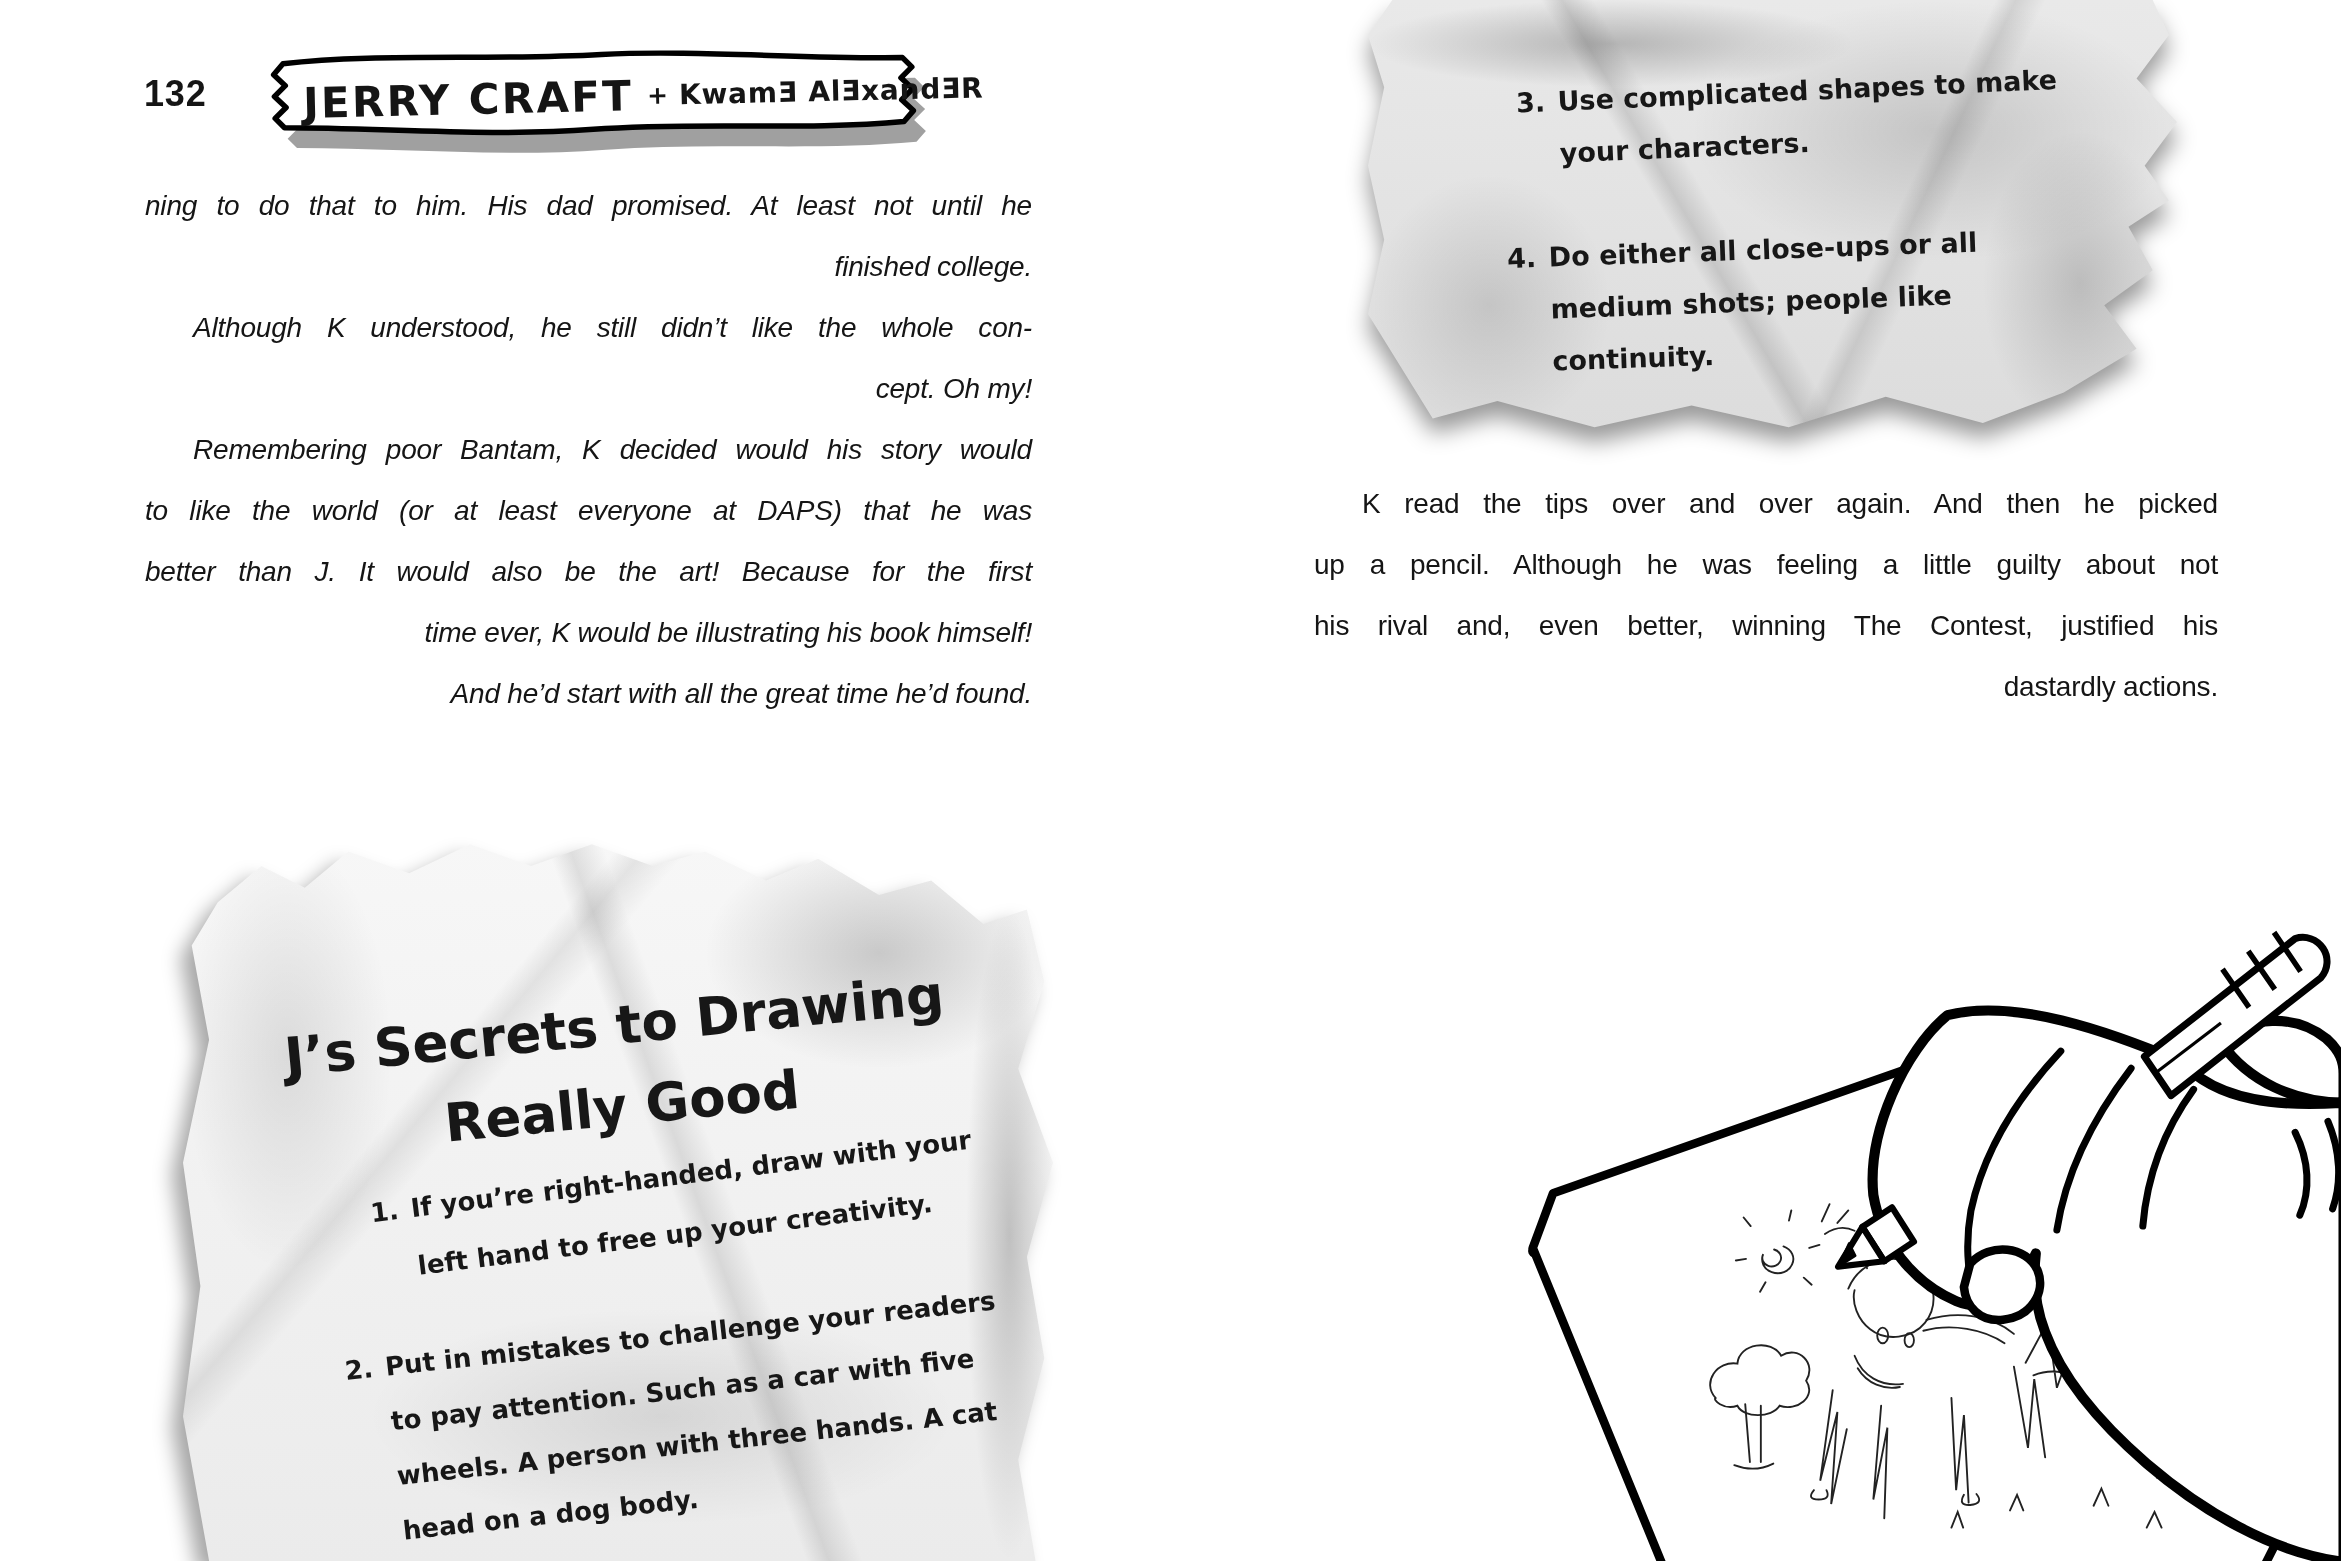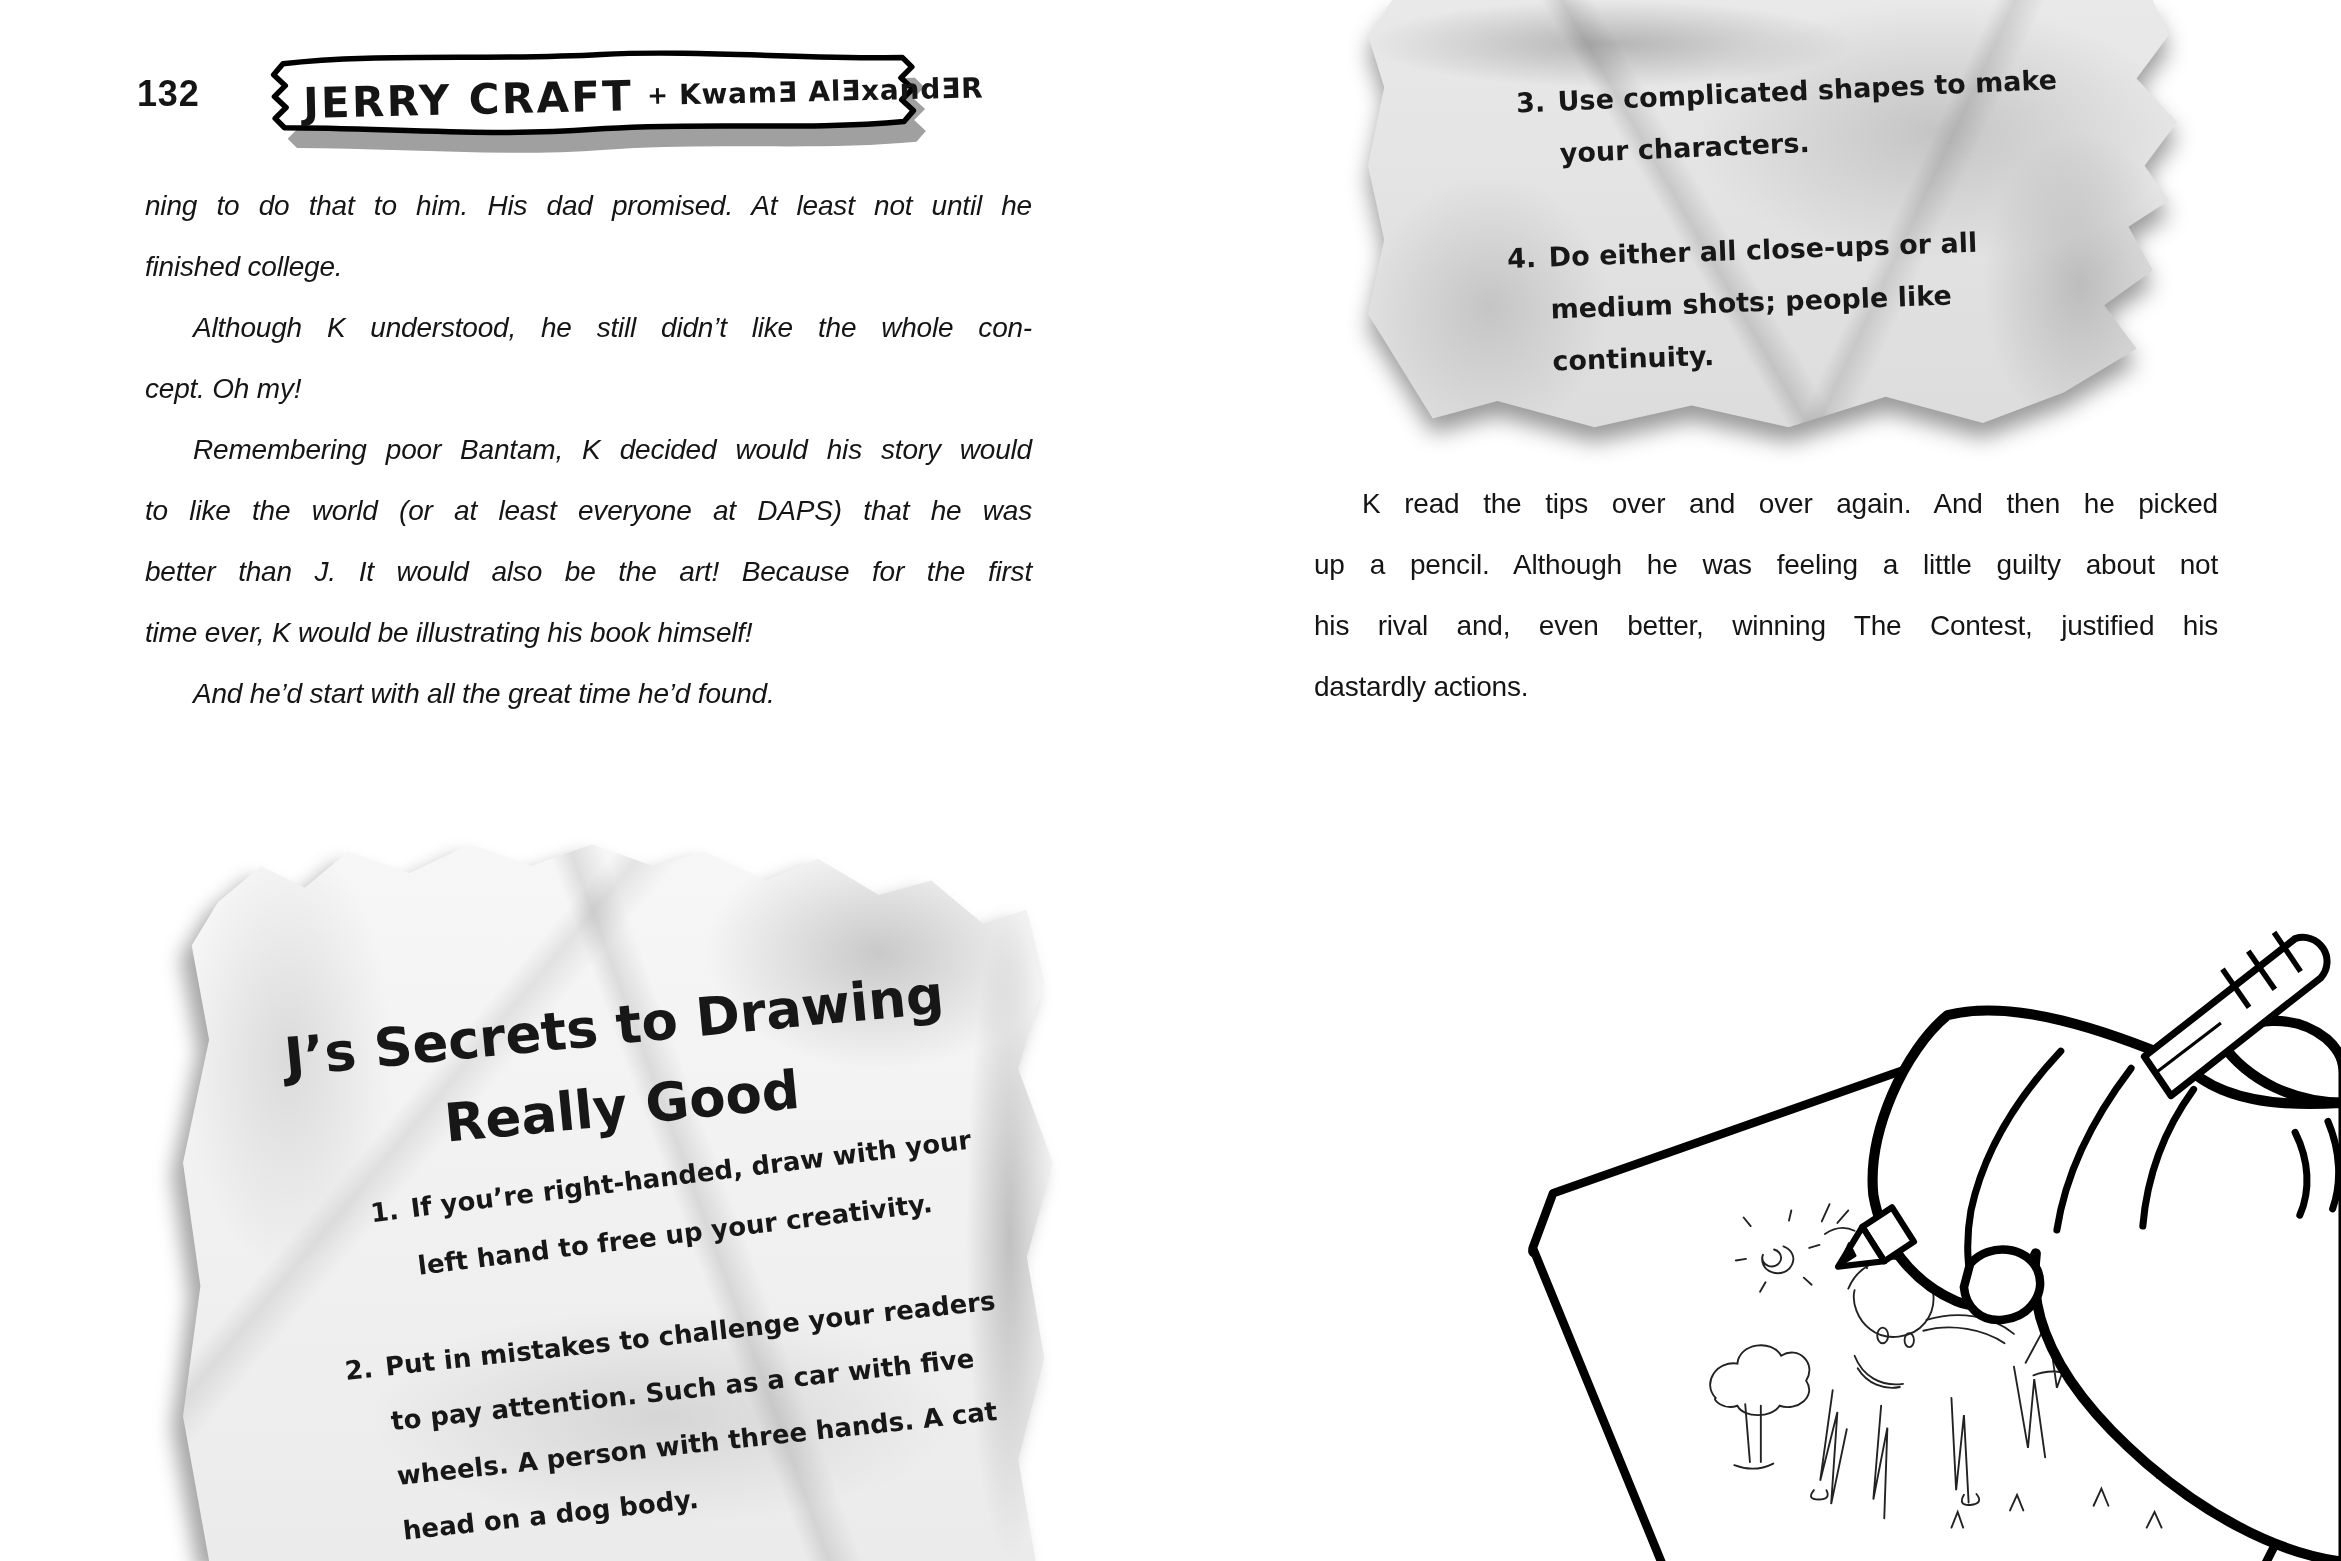--- a/index.html
+++ b/index.html
@@ -1,33 +1,33 @@
 <!DOCTYPE html>
 <html style="font-size:12.5px"><head>
 <meta charset="utf-8">
 <style>
   html,body{margin:0;padding:0;background:#fff;}
   .spread{position:relative;width:2342px;height:1561px;background:#ffffff;overflow:hidden;
           font-family:"Liberation Sans",sans-serif;color:#151515;}
 
   
-  .pageno{position:absolute;left:137px;top:73px;font-size:36px;font-weight:600;letter-spacing:0.8px;}
+  .pageno{position:absolute;left:144px;top:73px;font-size:36px;font-weight:600;letter-spacing:0.8px;}
   .banner{position:absolute;left:258px;top:45px;width:671px;height:125px;}
   .banner svg{position:absolute;left:0;top:0;}
   .banner-text{position:absolute;left:45px;top:17px;width:601px;height:69px;
                display:flex;align-items:center;white-space:nowrap;transform:rotate(-1.3deg);}
   .banner-name-1{font-family:"DejaVu Sans",sans-serif;font-weight:800;font-size:42px;letter-spacing:2.3px;}
   .banner-plus{font-family:"DejaVu Sans",sans-serif;font-weight:700;font-size:25px;margin:0 11px 0 14px;}
   .banner-name-2{font-family:"DejaVu Sans",sans-serif;font-weight:700;font-size:28px;letter-spacing:0.8px;}
 
   
   .bodycol{position:absolute;font-size:28px;letter-spacing:-0.2px;line-height:61px;}
   .bodycol-left {left:145px;top:175px;width:887px;font-style:italic;}
   .bodycol-right{left:1314px;top:473px;width:904px;}
-  .bl{height:61px;white-space:normal;}
+  .bl{height:61px;white-space:normal;text-align:right;}
   .jl{text-align:justify;text-align-last:justify;}
   .ind{text-indent:48px;}
 
   
   .paper-wrap{position:absolute;}
   .pw-left {left:183px;top:837px;width:870px;height:724px;filter:drop-shadow(-11px 12.5px 9.4px rgba(0,0,0,0.35));}
   .pw-right{left:1368px;top:0px;width:809px;height:436px;filter:drop-shadow(0px 15.6px 11px rgba(0,0,0,0.40));}
   .paper{position:absolute;inset:0;}
   .paper-left{
     clip-path:polygon(4% 9%,9% 4%,14% 7%,19% 2%,26% 5%,33% 1%,40% 4%,47% 1%,54% 4%,60% 2%,67% 6%,73% 3%,80% 8%,86% 6%,92% 12%,97% 10%,99% 20%,96% 32%,100% 45%,97% 58%,99% 72%,96% 86%,98% 100%,3% 100%,0% 80%,2% 62%,0% 45%,3% 28%,1% 15%);

